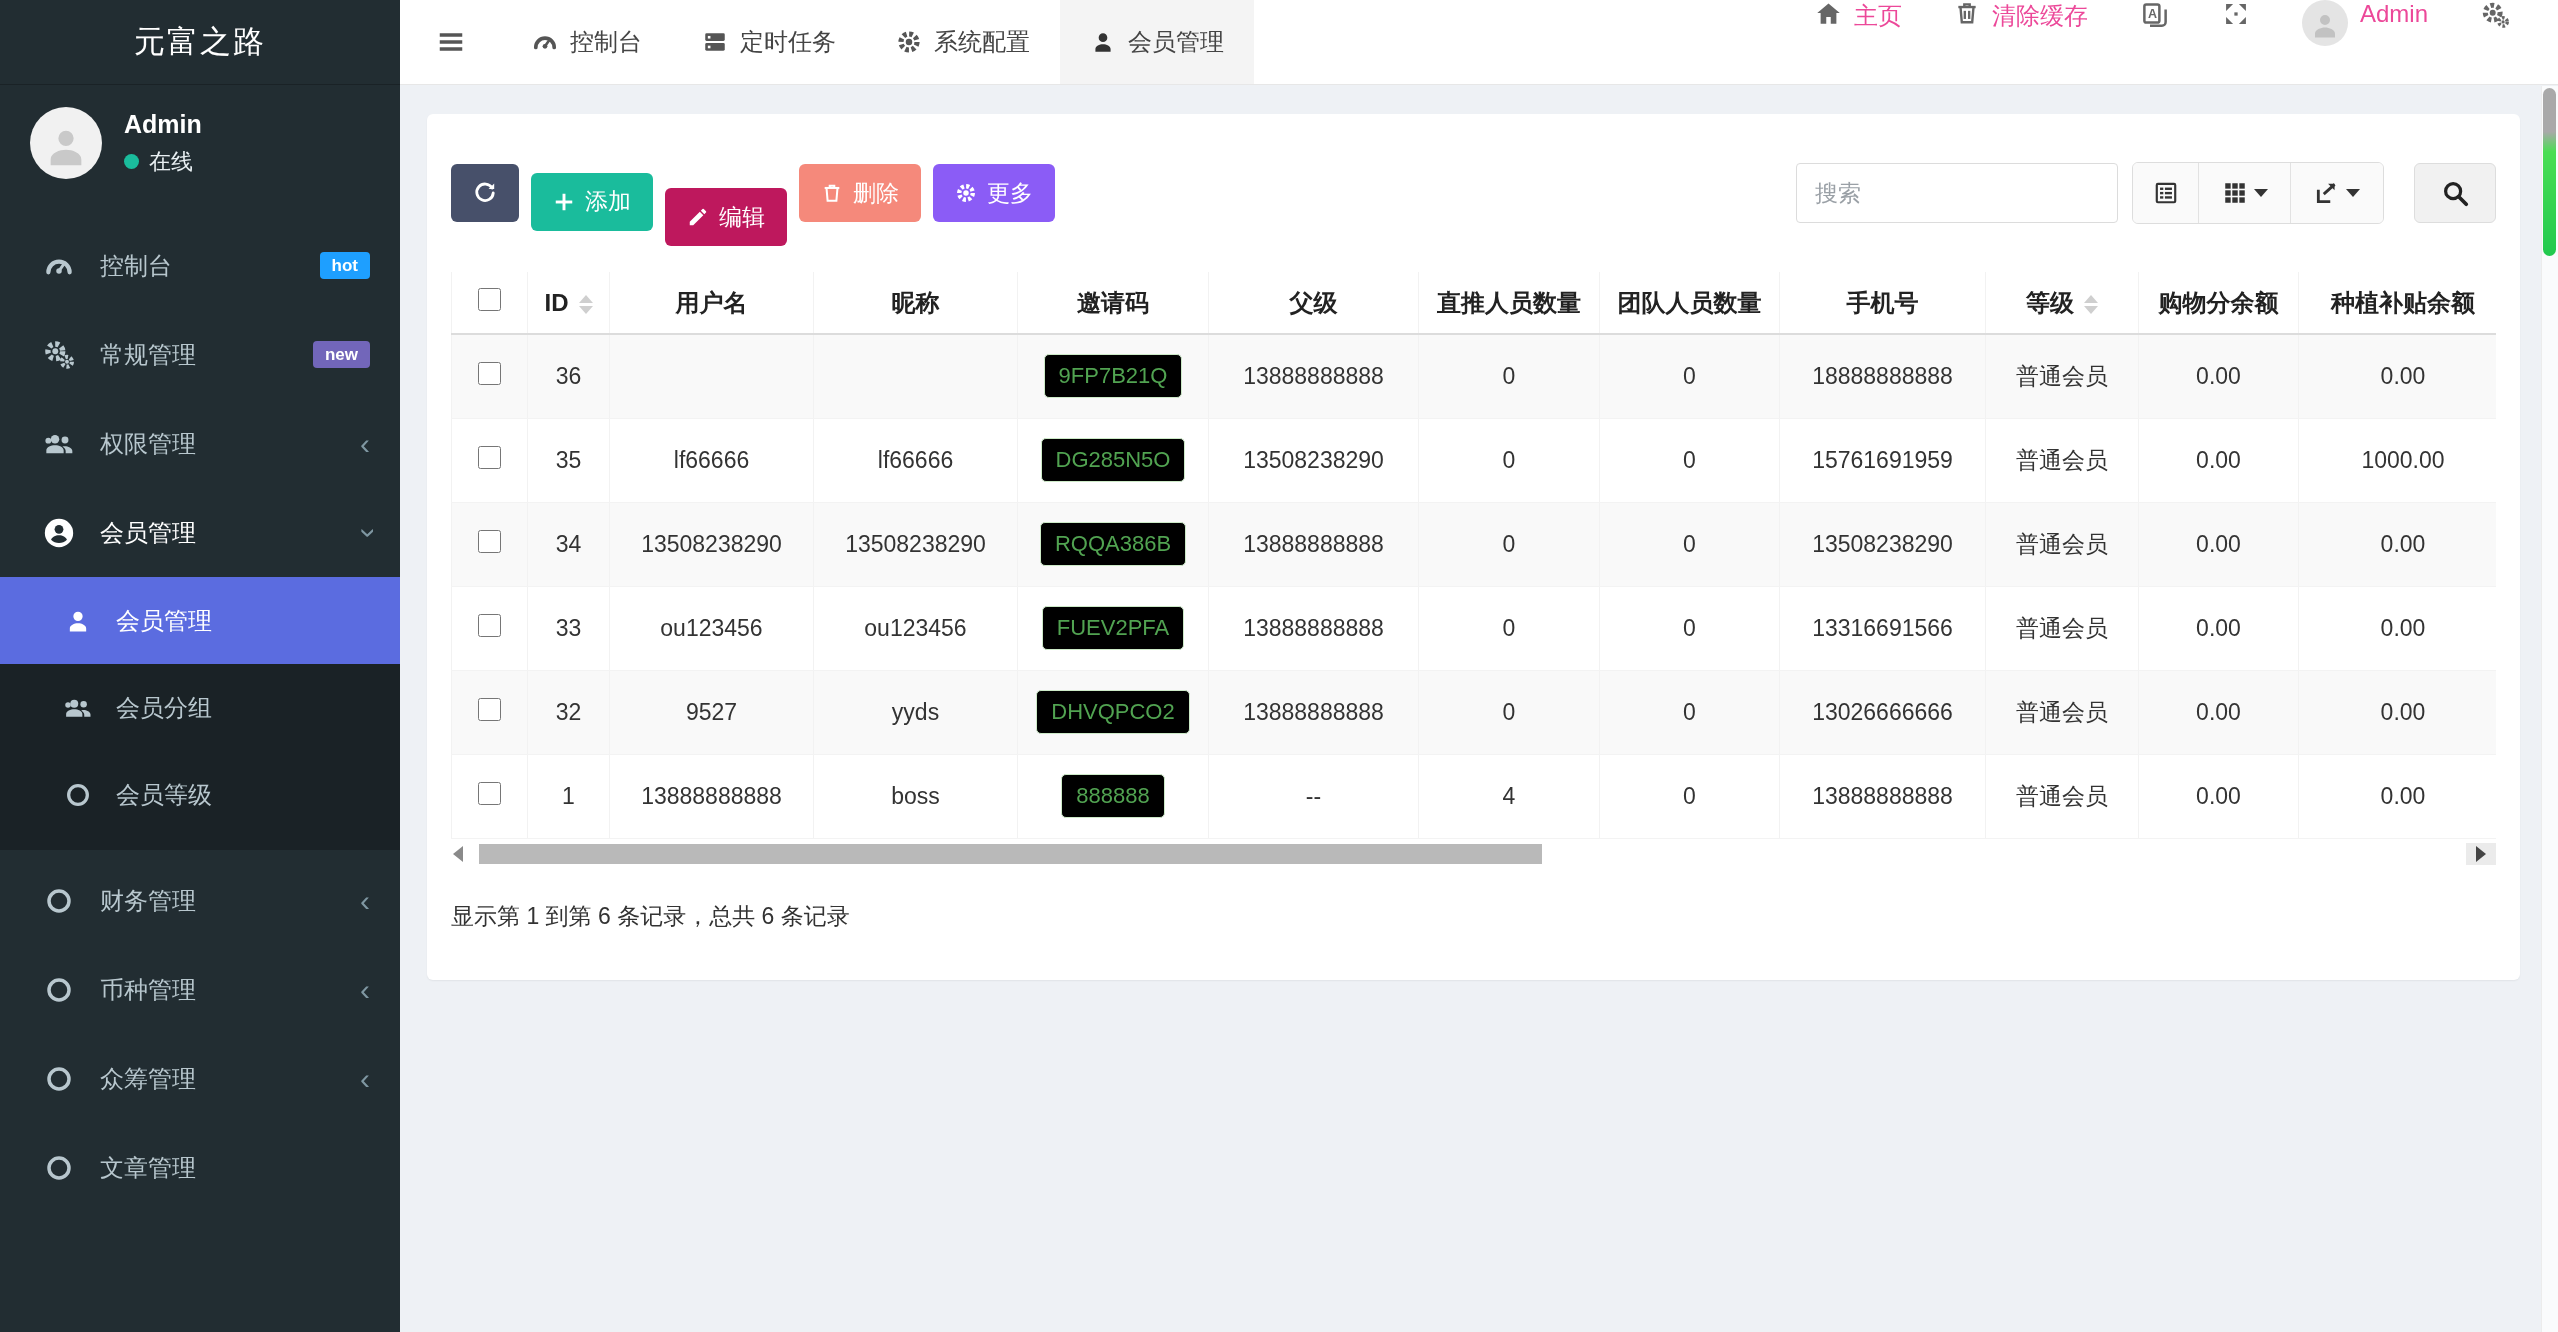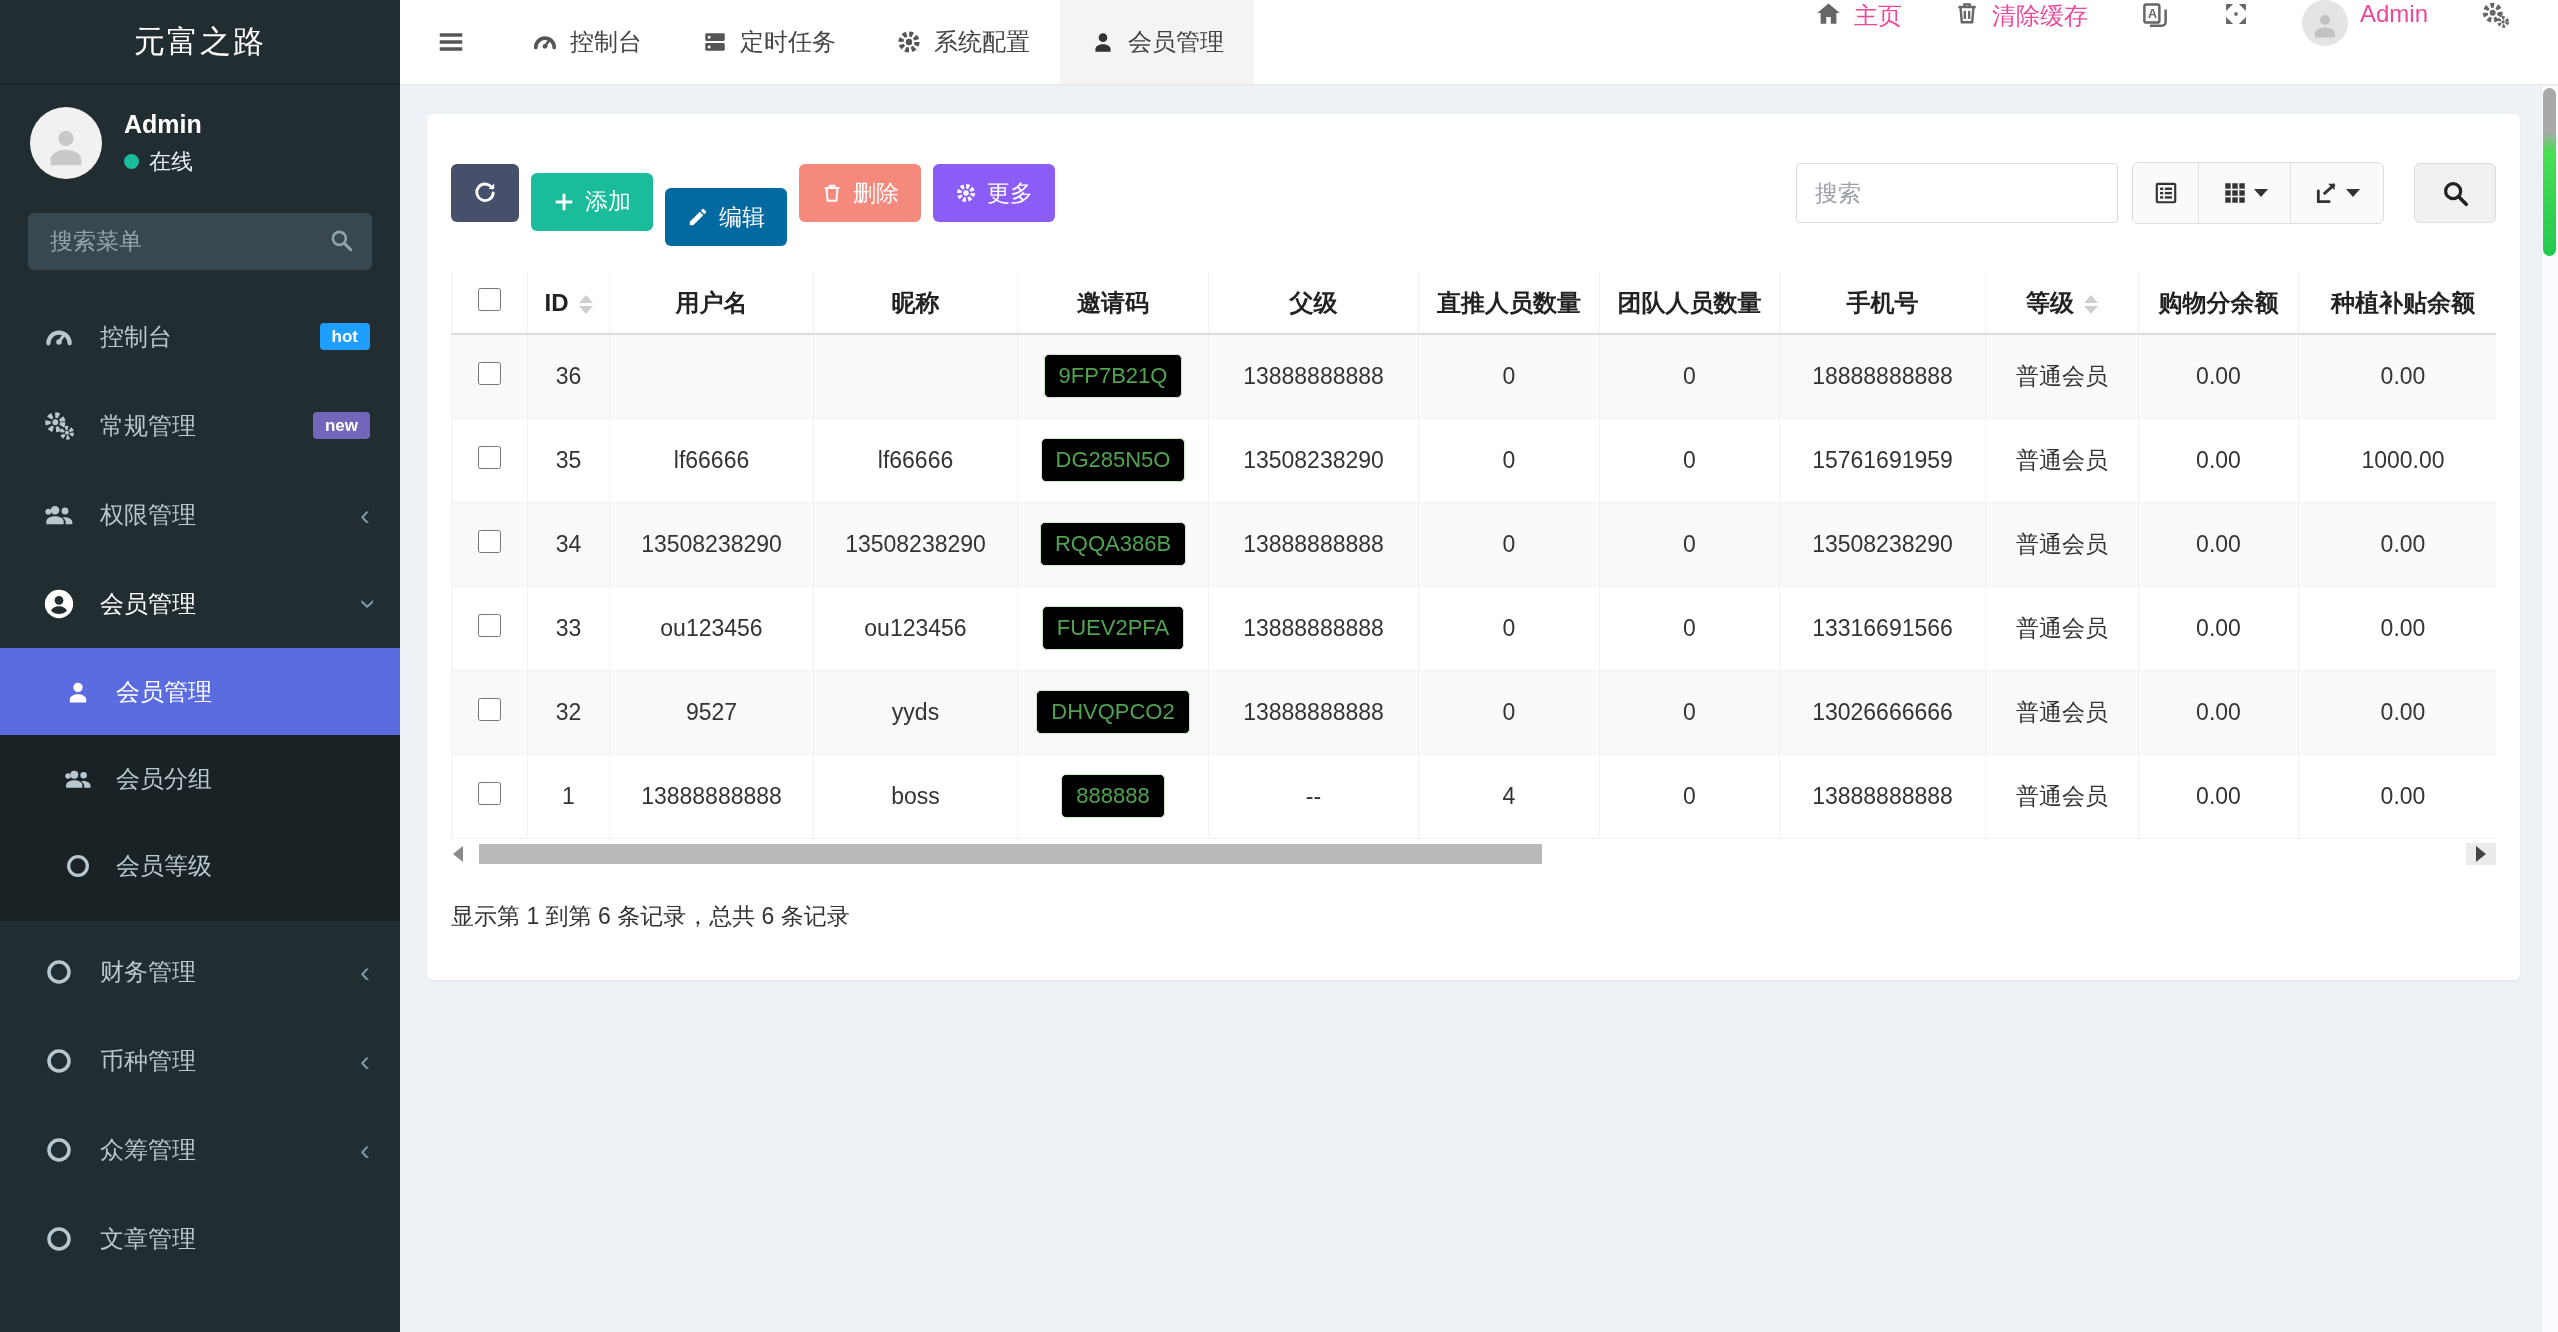--- a/index.html
+++ b/index.html
@@ -51,21 +51,21 @@
 
   .content { flex:1; padding:29px 38px 0 27px; overflow:hidden; }
   .card { background:#fff; border-radius:6px; box-shadow:0 1px 2px rgba(0,0,0,.06); padding:26px 24px 48px 24px; }
 
   
   .toolbar { display:flex; align-items:center; margin-bottom:26px; }
   .btn { height:58px; border:none; border-radius:6px; color:#fff; font-size:23px; font-family:inherit;
          display:inline-flex; align-items:center; gap:10px; padding:0 22px; margin-right:12px; cursor:pointer; }
   .btn-refresh { background:#47506a; width:68px; justify-content:center; padding:0; }
   .btn-add { background:#1abc9c;margin-top:17px; }
-  .btn-edit { background:#0369a1;margin-top:48px; }
+  .btn-edit { background:#be185d;margin-top:48px; }
   .btn-del { background:#f5897b; }
   .btn-more { background:#8b5cf6; }
   .tb-right { margin-left:auto; display:flex; align-items:center; }
   .tb-search { width:322px; height:60px; border:1px solid #dcdcdc; border-radius:4px; font-size:23px;
                padding:0 18px; color:#333; outline:none; font-family:inherit; }
   .tb-search::placeholder { color:#9aa0a6; }
   .btn-group { display:flex; border:1px solid #ddd; border-radius:6px; overflow:hidden; margin-left:14px; background:#fafafa; }
   .gbtn { width:66px; height:60px; display:flex; align-items:center; justify-content:center; gap:6px;
           background:#fafafa; border:none; border-right:1px solid #e2e2e2; color:#333; cursor:pointer; }
   .gbtn:last-child { border-right:none; }
@@ -120,29 +120,20 @@
       </div>
       <div>
         <div class="u-name">Admin</div>
         <div class="u-status">
           <span class="dot"></span>
           <span>在线</span>
         </div>
       </div>
     </div>
 
-    <div class="side-search">
-      <input type="text" placeholder="搜索菜单" style="">
-      <span class="mag">
-        <svg width="26" height="26" viewBox="0 0 24 24">
-            <circle cx="10.5" cy="10.5" r="6" fill="none" stroke="currentColor" stroke-width="2.4"></circle>
-            <line x1="15" y1="15" x2="21" y2="21" stroke="currentColor" stroke-width="2.8" stroke-linecap="round"></line>
-          </svg>
-      </span>
-    </div>
 
     <ul class="menu">
       <li>
         <span class="mi-icon">
           <svg width="30" height="30" viewBox="0 0 24 24">
               <path d="M3.5 17a8.5 8.5 0 1 1 17 0" fill="none" stroke="currentColor" stroke-width="3.4" stroke-linecap="round"></path>
               <line x1="12" y1="16" x2="16.5" y2="9.5" stroke="currentColor" stroke-width="2.4" stroke-linecap="round"></line>
               <circle cx="12" cy="16" r="2.2" fill="currentColor"></circle>
             </svg>
         </span>

